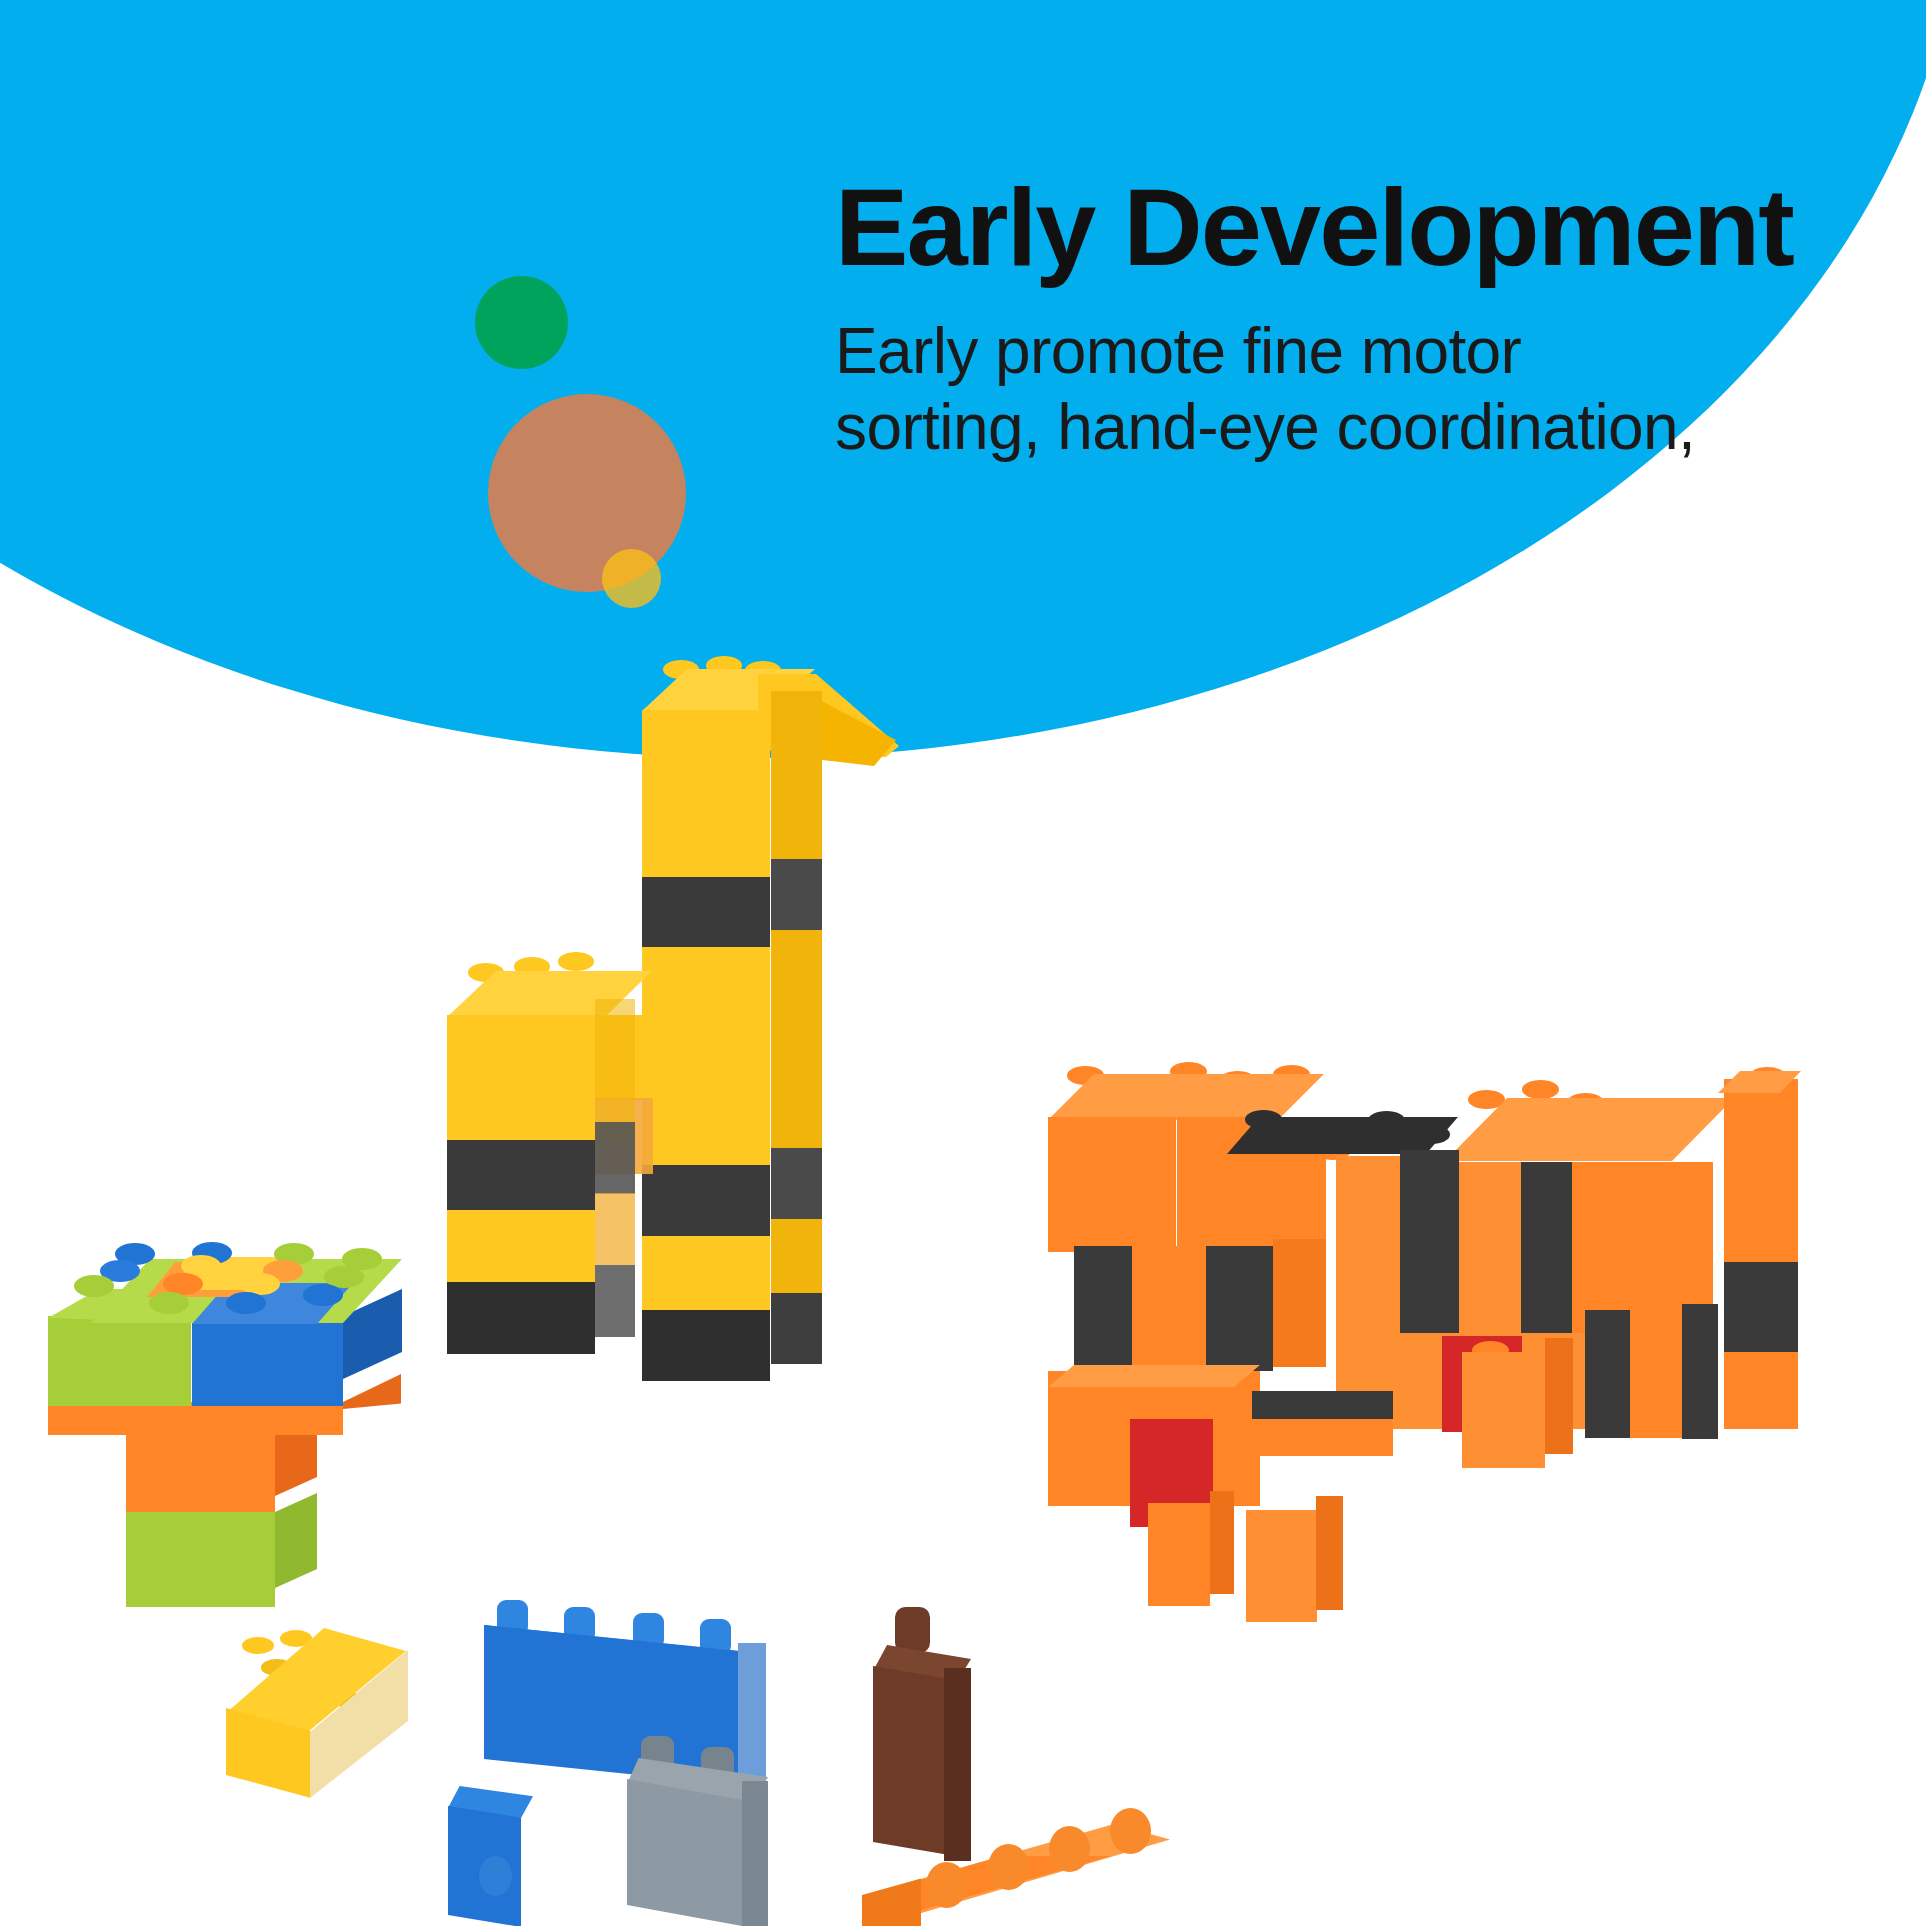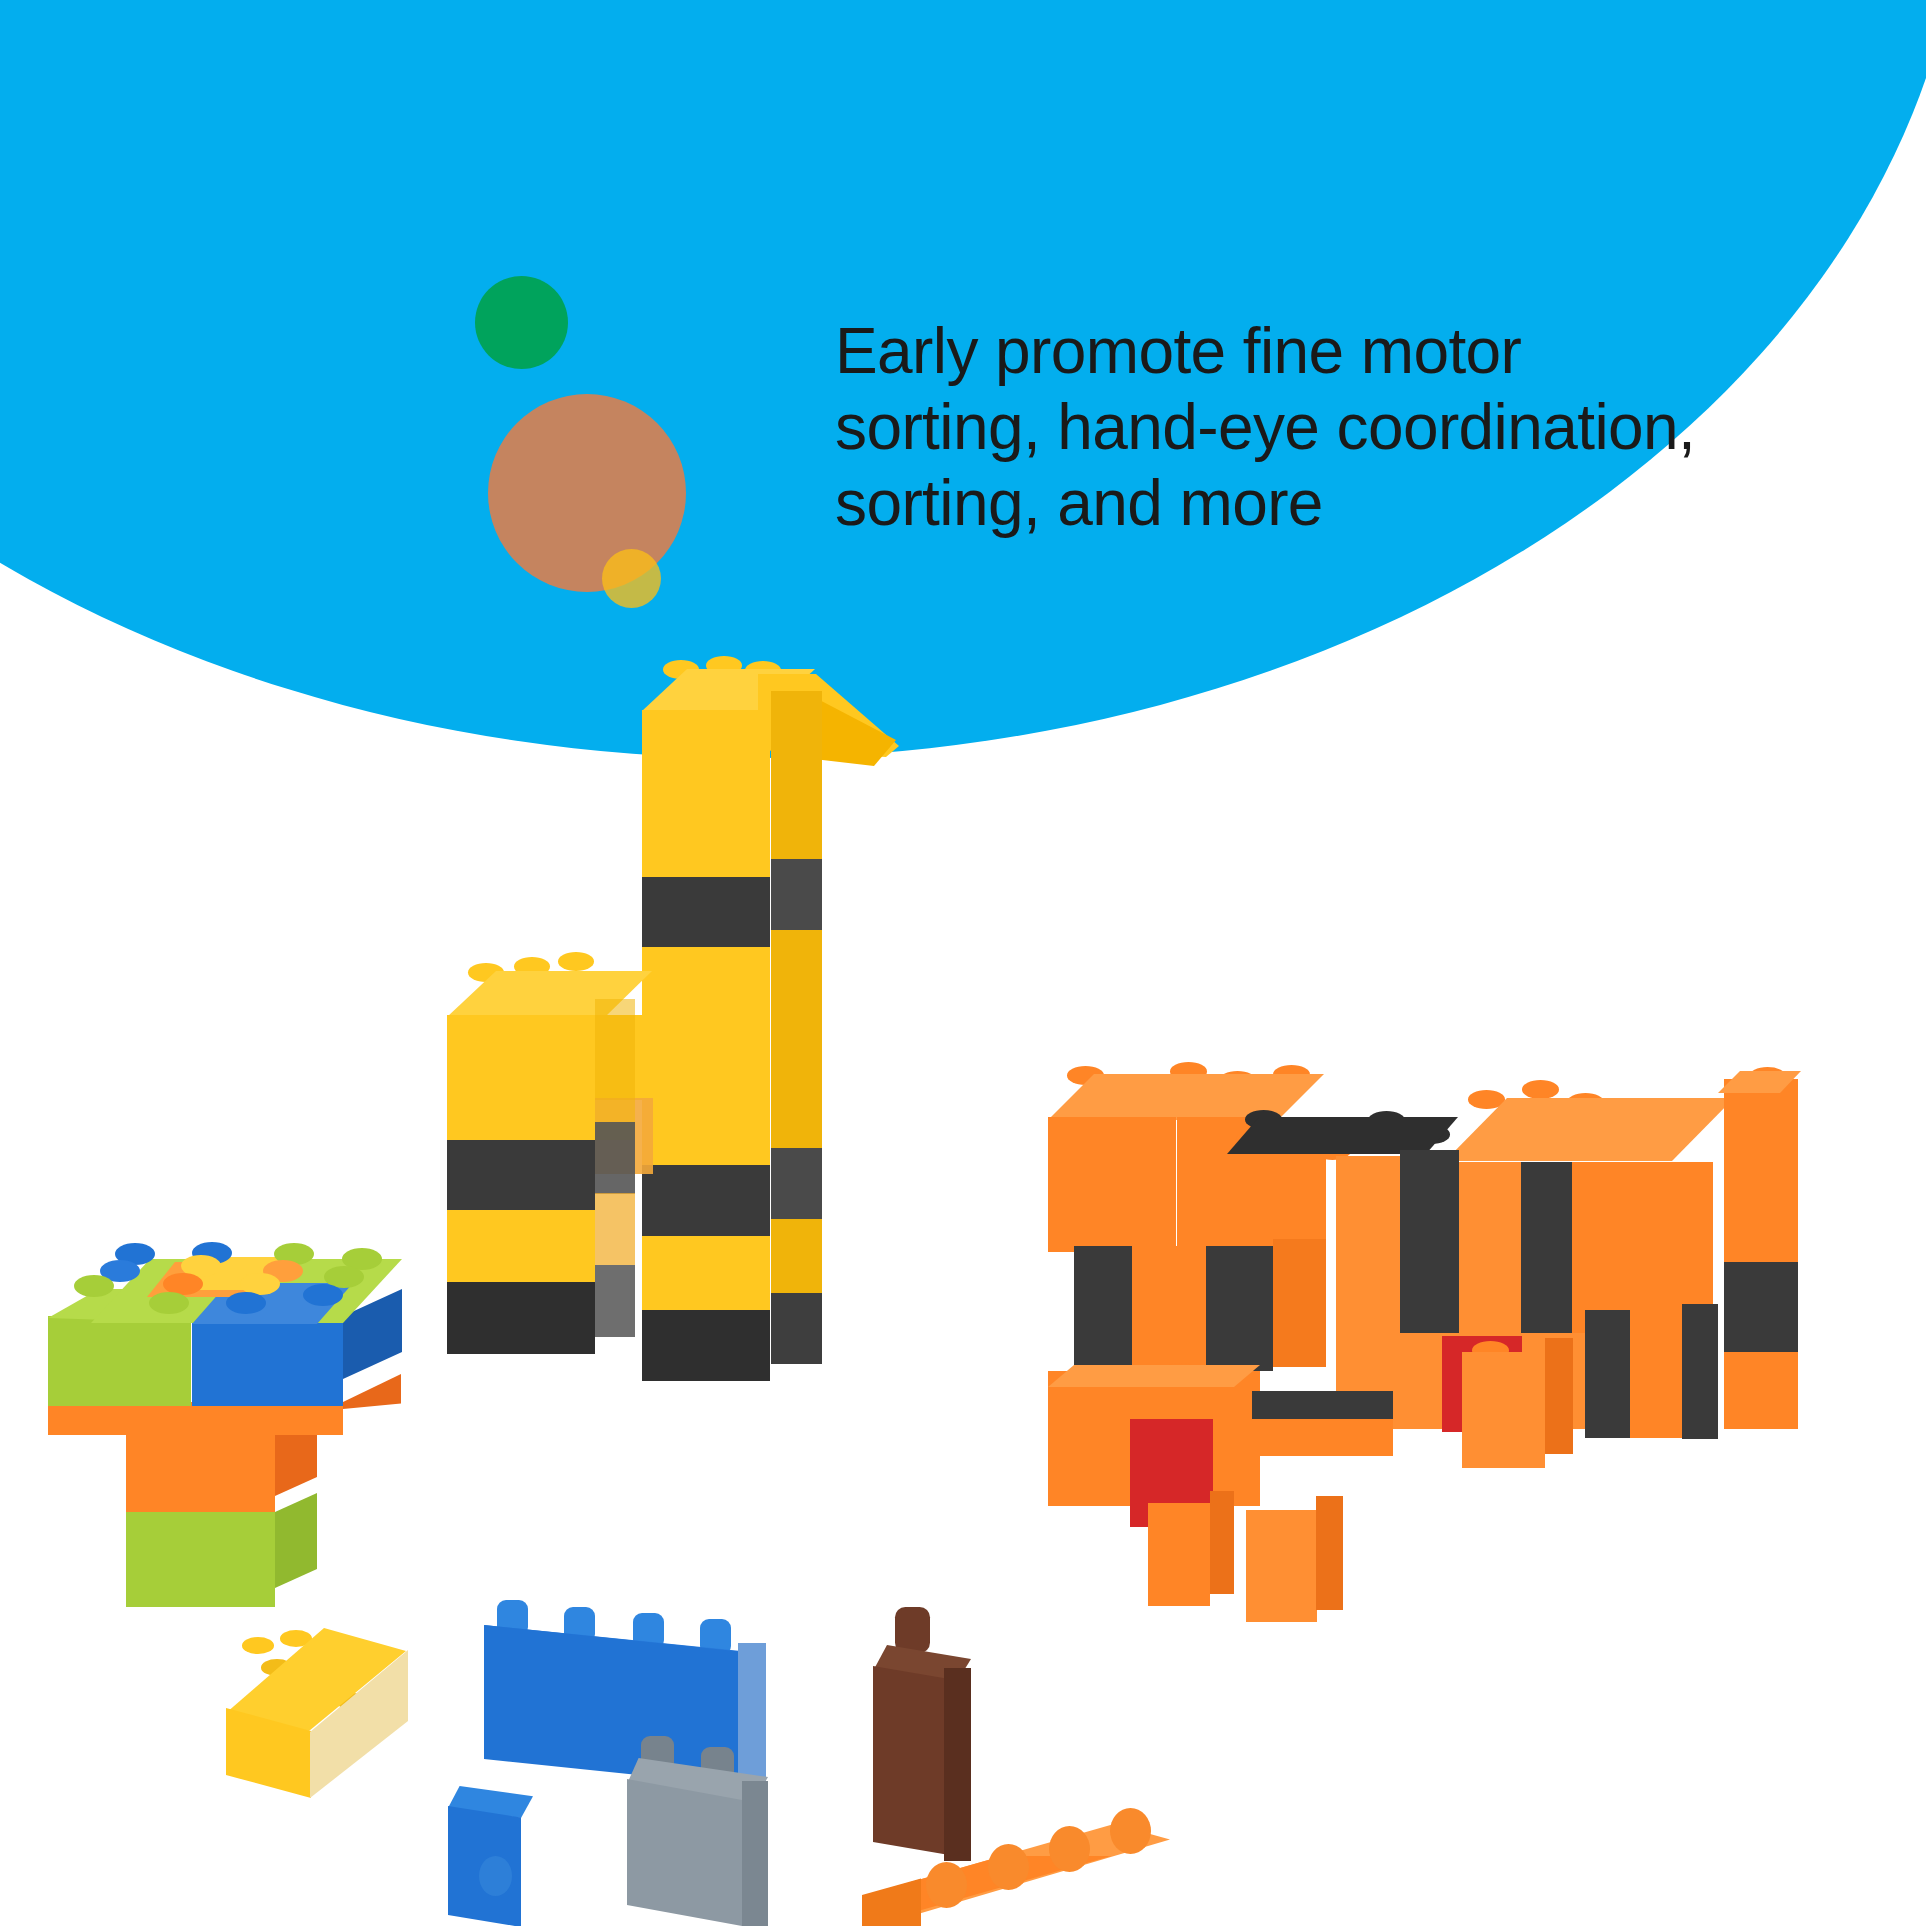--- a/index.html
+++ b/index.html
@@ -50,24 +50,24 @@
 <body>
 
 <div id="canvas">
 
   <div class="abs" id="blue-blob"></div>
 
   <div class="abs deco" id="deco-green"></div>
   <div class="abs deco" id="deco-orange"></div>
   <div class="abs deco" id="deco-yellow"></div>
 
+  <div class="abs" id="headline">Early Development</div>
   <div class="abs" id="subhead">
     <div>Early promote fine motor</div>
     <div>sorting, hand-eye coordination,</div>
-    <div>sorting, and more</div>
   </div>
 
   <div class="abs" id="mushroom">
 
     <div class="abs" style="left:91px;top:212px;width:149px;height:83px;background:#FF8526;"></div>
     <div class="abs" style="left:240px;top:193px;width:42px;height:83px;background:#E8681A;
                 clip-path:polygon(0 19px,100% 0,100% 64px,0 100%);"></div>
 
     <div class="abs" style="left:91px;top:292px;width:149px;height:95px;background:#A6CE39;"></div>
     <div class="abs" style="left:240px;top:273px;width:42px;height:95px;background:#91B92F;

